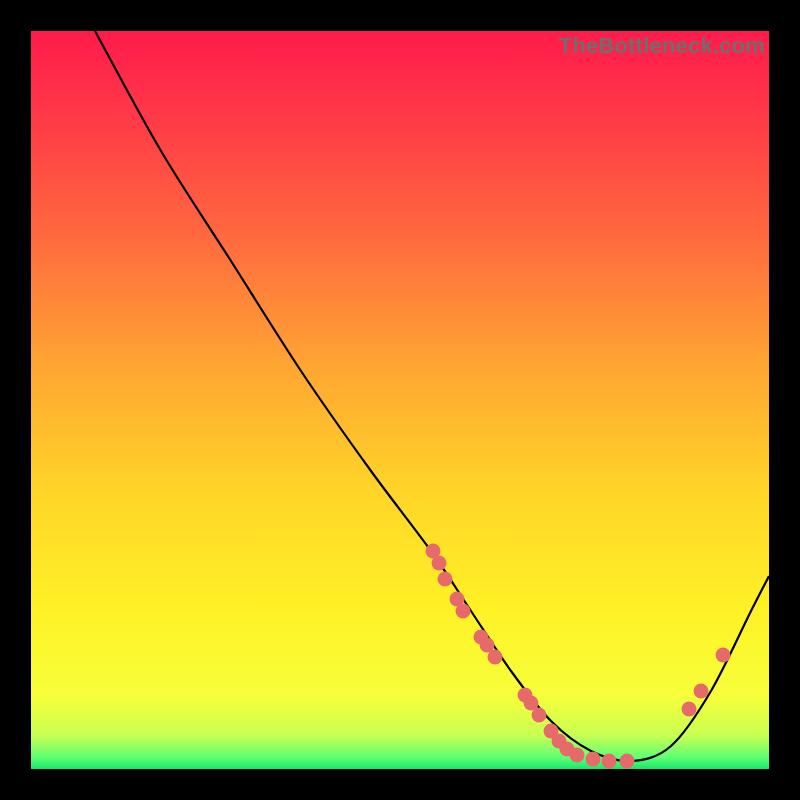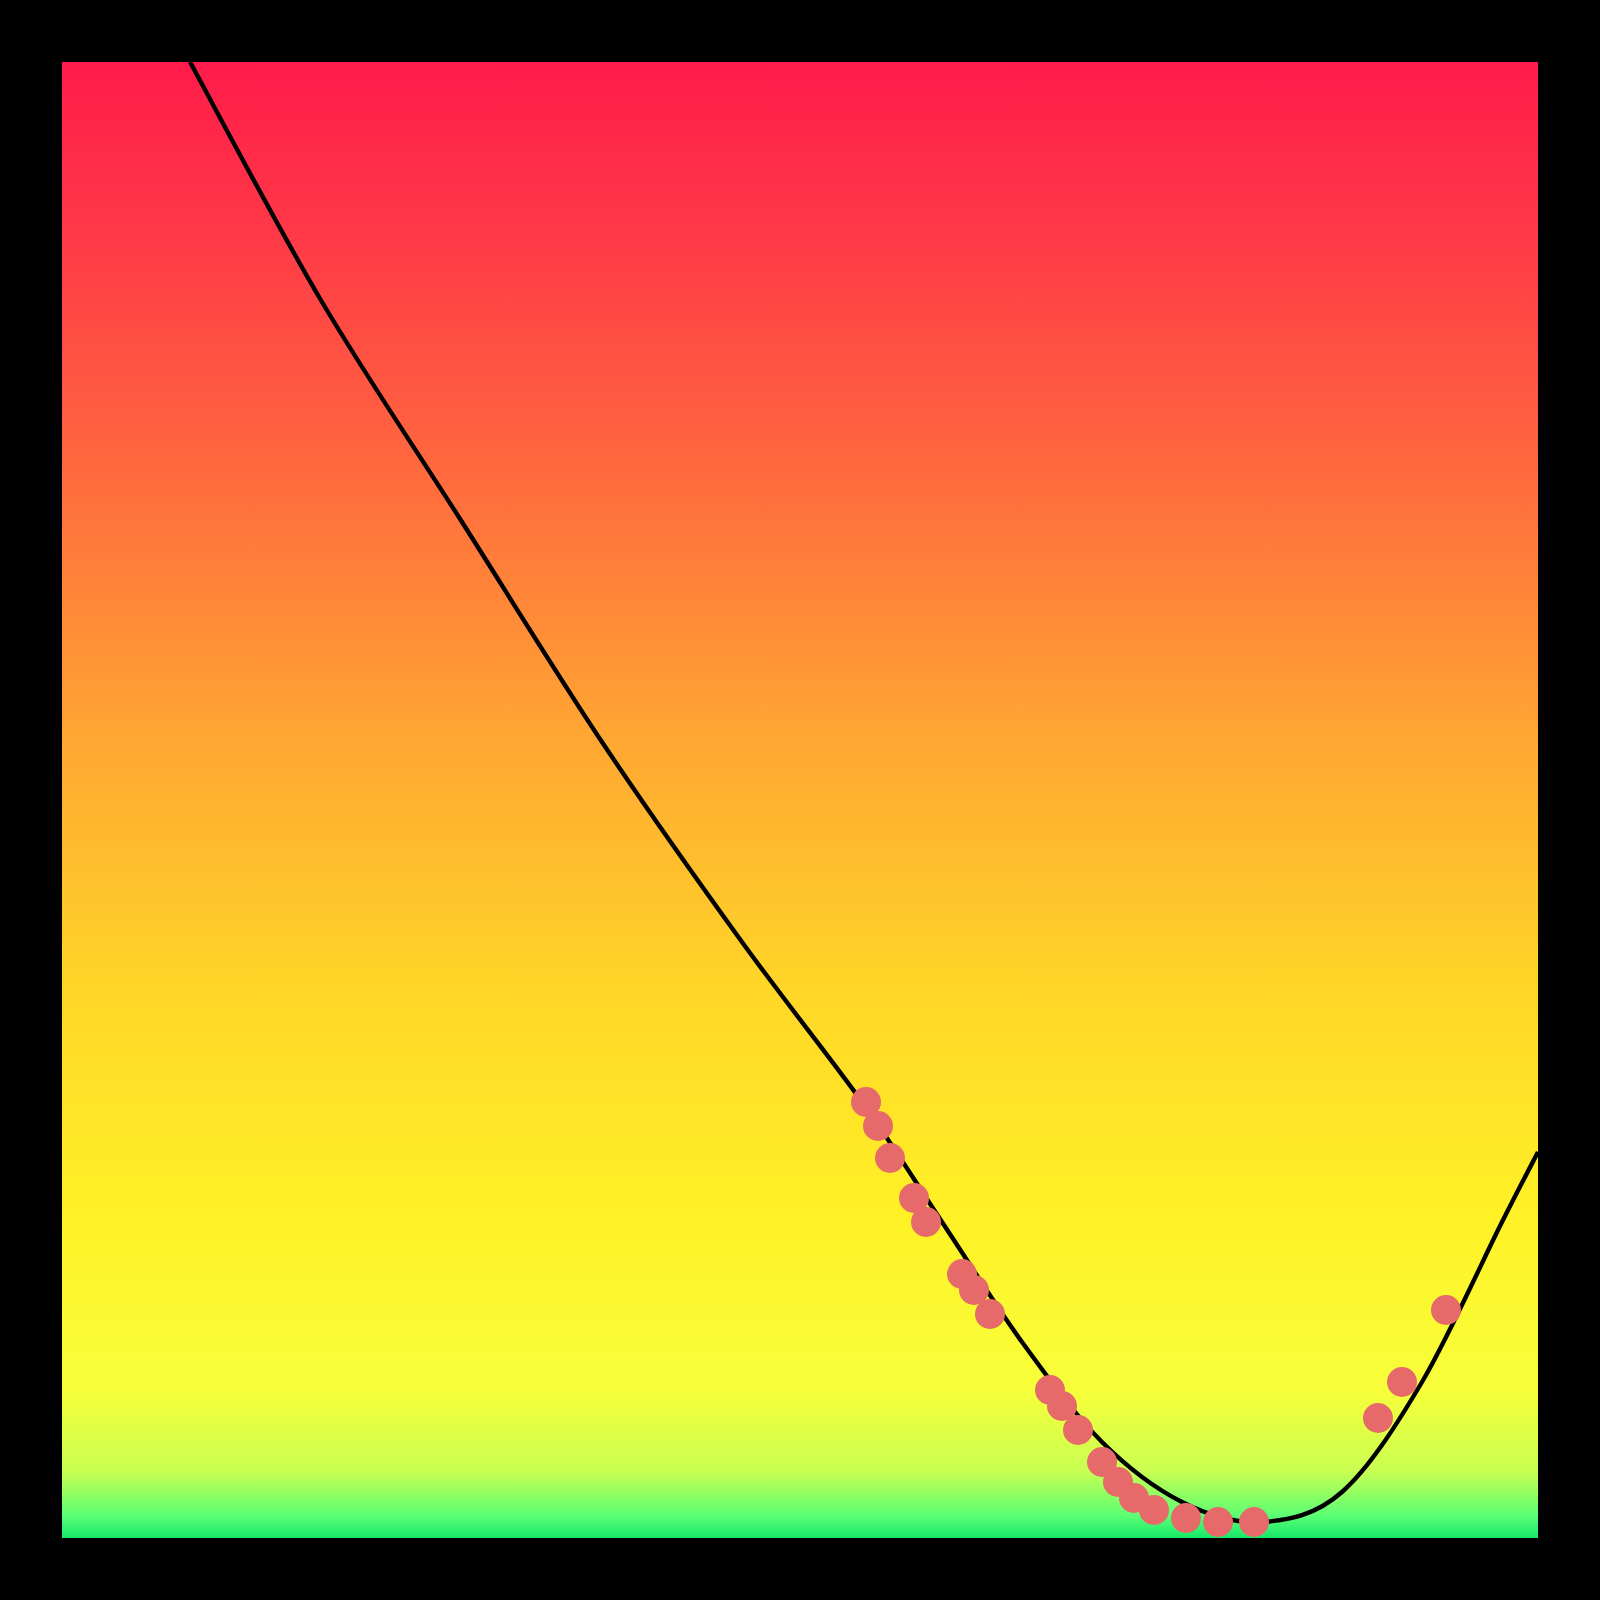--- a/index.html
+++ b/index.html
@@ -79,13 +79,14 @@
         <circle cx="546" cy="724" r="7.5" fill="#e76a6a"></circle>
         <circle cx="562" cy="728" r="7.5" fill="#e76a6a"></circle>
         <circle cx="578" cy="730" r="7.5" fill="#e76a6a"></circle>
         <circle cx="596" cy="730" r="7.5" fill="#e76a6a"></circle>
         <circle cx="658" cy="678" r="7.5" fill="#e76a6a"></circle>
         <circle cx="670" cy="660" r="7.5" fill="#e76a6a"></circle>
         <circle cx="692" cy="624" r="7.5" fill="#e76a6a"></circle>
       </g>
   </svg>
 
+  <div class="watermark">TheBottleneck.com</div>
 </div>
 
 </body></html>

